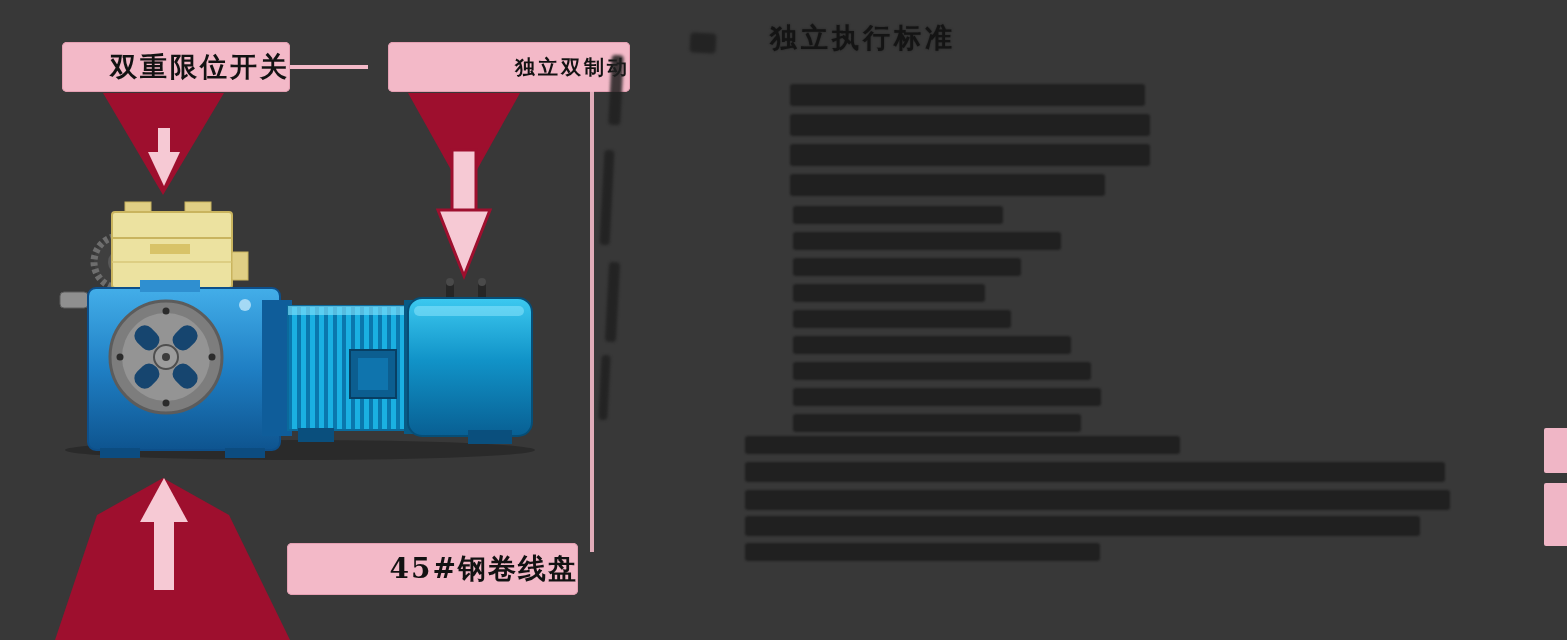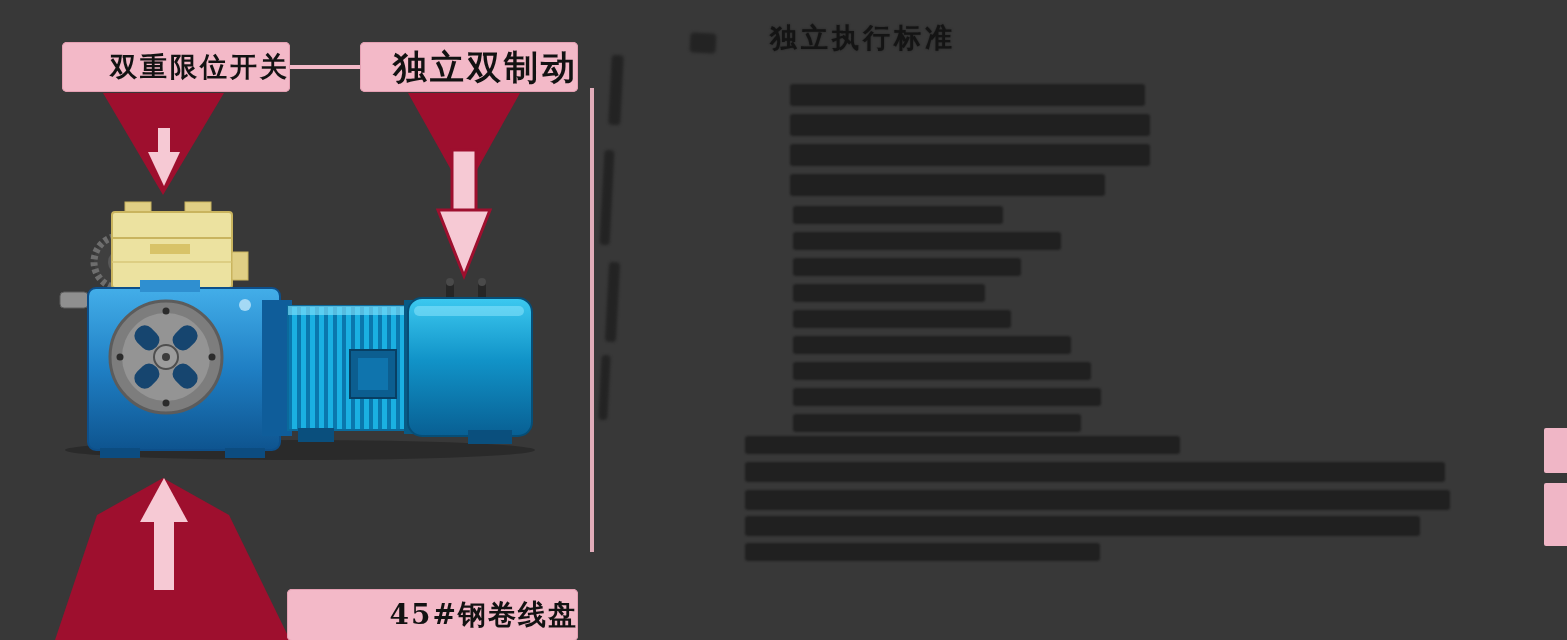--- a/index.html
+++ b/index.html
@@ -9,22 +9,22 @@
   }
   
   .callout{
     position:absolute;background:#f3b9c8;color:#121212;
     border-radius:5px;text-align:right;font-weight:bold;
     font-family:"DejaVu Serif","DejaVu Sans",serif;
     letter-spacing:3px;box-shadow:0 0 0 1px #e49fb2 inset;
   }
   .callout span{display:block;}
   #callout-limit{left:62px;top:42px;width:228px;height:50px;font-size:27px;line-height:50px;}
-  #callout-brake{left:360px;top:42px;width:218px;height:50px;font-size:34px;line-height:50px;}
-  #callout-drum{left:287px;top:543px;width:291px;height:52px;font-size:28px;line-height:52px;letter-spacing:2px;margin-top:46px;}
+  #callout-brake{left:388px;top:42px;width:242px;height:50px;font-size:20px;line-height:50px;}
+  #callout-drum{left:287px;top:543px;width:291px;height:52px;font-size:28px;line-height:52px;letter-spacing:2px;}
   
   .h-connector{position:absolute;left:290px;top:65px;width:78px;height:4px;background:#f3b9c8;}
   .v-separator{position:absolute;left:590px;top:88px;width:4px;height:464px;background:#f3b9c8;opacity:.9;}
   
   .panel-heading{
     position:absolute;left:770px;top:20px;font-size:27px;font-weight:bold;
     color:#141414;letter-spacing:4px;text-shadow:0 0 2px #222;
   }
   .blob{
     position:absolute;background:#1e1e1e;border-radius:3px;

